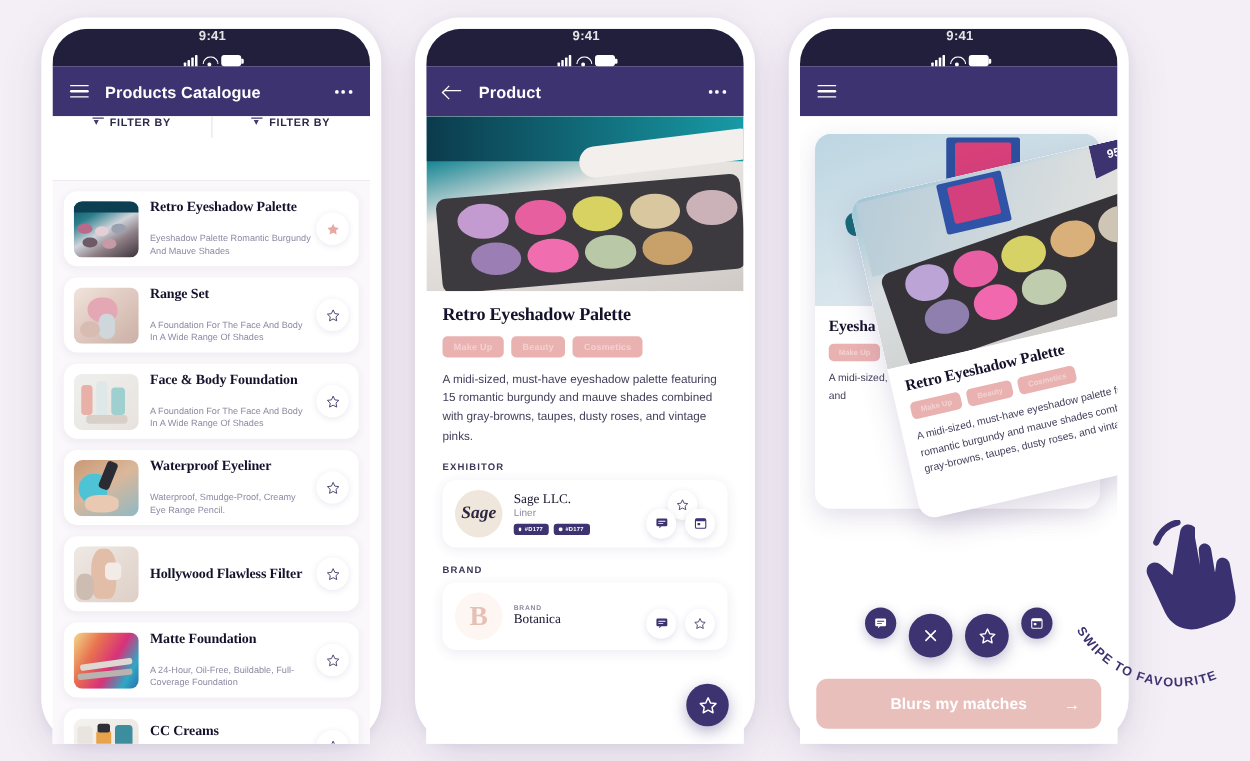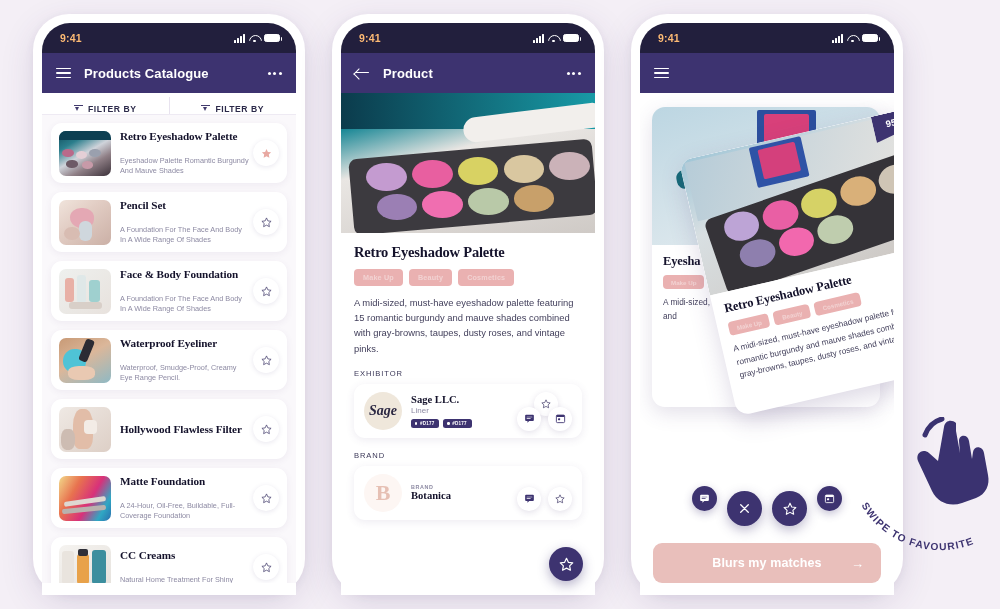--- a/index.html
+++ b/index.html
@@ -20,23 +20,24 @@
   .phone-1 { left: 33px; }
   .phone-2 { left: 332px; }
   .phone-3 { left: 631px; }
   .screen {
     position: relative; width: 254px; height: 572px;
     border-radius: 28px 28px 0 0; overflow: hidden; background: #fff;
   }
 
   
   .statusbar {
-    height: 30px; background: #221f3d; color: #fdba74;
+    height: 30px; background: #221f3d; color: #e5e5e5;
     display: flex; align-items: center; justify-content: space-between;
     padding: 0 16px 0 18px;
+    flex-direction: column;
   }
   .status-time { font-size: 10.5px; font-weight: 700; letter-spacing: .2px; }
   .status-icons { display: flex; align-items: center; gap: 4px; }
   .bars { display: flex; align-items: flex-end; gap: 1.2px; height: 9px; }
   .bars i { display: block; width: 1.8px; background: #fff; border-radius: .5px; }
   .bars i:nth-child(1) { height: 3px; }
   .bars i:nth-child(2) { height: 5px; }
   .bars i:nth-child(3) { height: 7px; }
   .bars i:nth-child(4) { height: 9px; }
   .wifi { width: 11px; height: 9px; position: relative; }
@@ -72,21 +73,21 @@
   .backarrow::after {
     content: ""; position: absolute; left: 0px; top: 3px; width: 7px; height: 7px;
     border-left: 1.8px solid #fff; border-bottom: 1.8px solid #fff; transform: rotate(45deg);
   }
   .appbar-title { font-size: 13px; font-weight: 700; letter-spacing: .1px; flex: 1; }
   .dots { display: flex; gap: 2.6px; cursor: pointer; }
   .dots i { width: 3px; height: 3px; background: #fff; border-radius: 50%; display: block; }
 
   
   .filterbar {
-    height: 22px; background: #fff; display: flex; align-items: flex-end;
+    height: 52px; background: #fff; display: flex; align-items: flex-start;
     border-bottom: 1px solid #eeeaf3;
   }
   .filter-btn {
     flex: 1; display: flex; align-items: center; justify-content: center; gap: 5px;
     font-size: 8.6px; font-weight: 700; color: #2c2a4a; letter-spacing: .55px; cursor: pointer;
   }
   .filter-div { width: 1px; height: 17px; background: #e8e3ef; }
   .funnel { width: 9px; height: 8px; position: relative; }
   .funnel::before {
     content: ""; position: absolute; left: 0; top: 0; width: 9px; height: 0;
@@ -119,32 +120,32 @@
   .detail { height: 502px; background: #fff; overflow: hidden; position: relative; }
   .hero { width: 100%; height: 140px; position: relative; overflow: hidden; }
   .dbody { padding: 11px 13px 0 13px; }
   .dtitle { font-family: "Liberation Serif", serif; font-size: 14.5px; font-weight: 700; color: #14122b; letter-spacing: -.2px; }
   .tags { display: flex; gap: 6px; margin-top: 8px; }
   .tag {
     background: #eab1b1; color: #f2d2d2; font-size: 7.2px; font-weight: 700;
     padding: 4px 9px; border-radius: 4px; letter-spacing: .2px;
   }
   .ddesc { font-size: 9.4px; color: #43405c; line-height: 1.62; margin-top: 9px; }
-  .sect-label { font-size: 7.6px; font-weight: 400; color: #3a3757; letter-spacing: .9px; margin: 13px 0 6px 0; }
+  .sect-label { font-size: 7.6px; font-weight: 700; color: #3a3757; letter-spacing: .9px; margin: 13px 0 6px 0; }
   .ecard {
     background: #fff; border-radius: 11px; box-shadow: 0 2px 9px rgba(80,60,120,.10);
     padding: 9px 10px; display: flex; align-items: center; position: relative; height: 54px;
   }
   .elogo { width: 38px; height: 38px; border-radius: 50%; flex: 0 0 38px; display:flex; align-items:center; justify-content:center; overflow:hidden; }
   .elogo.sage { background: #efe7db; }
   .elogo.bot { background: #fdf6f3; }
   .elogo-txt { font-family: "Liberation Serif", serif; font-style: italic; font-size: 14px; color: #2b2742; font-weight: 700; }
   .elogo-b { font-family: "Liberation Serif", serif; font-size: 22px; color: #e6c0b4; font-weight: 700; line-height: 1; }
   .einfo { flex: 1; padding-left: 9px; min-width: 0; }
-  .ename { font-family: "Liberation Serif", serif; font-size: 10.6px; font-weight: 700; color: #14122b; }
+  .ename { font-family: "Liberation Serif", serif; font-size: 10.6px; font-weight: 400; color: #14122b; }
   .ecountry { font-size: 8px; color: #8d8aa3; margin-top: 1px; }
   .ebadges { display: flex; gap: 4px; margin-top: 4px; }
   .ebadge {
     background: #3d3370; color: #fff; font-size: 4.6px; font-weight: 700;
     padding: 2.2px 5px 2.2px 4px; border-radius: 2.5px; display: flex; align-items: center; gap: 2.5px;
     letter-spacing: .2px;
   }
   .ebadge .dotm { width: 2.4px; height: 2.4px; background: #fff; border-radius: 50%; display:block; }
   .brand-kicker { font-size: 5.4px; font-weight: 700; color: #8d8aa3; letter-spacing: .6px; }
   .iconbtn {
@@ -283,21 +284,21 @@
 
         <div class="pcard">
           <div class="pthumb">
             <div class="ph" style="background:linear-gradient(140deg,#f0e4dc 0%,#e2cdc4 40%,#cbb0a6 100%)">
               <i style="left:22%;top:18%;width:46%;height:46%;background:#e4a8b4;border-radius:50% 50% 45% 55%"></i>
               <i style="left:38%;top:48%;width:26%;height:44%;background:#cfd7dd;border-radius:6px"></i>
               <i style="left:10%;top:60%;width:30%;height:30%;background:#d8bcb2;border-radius:50%"></i>
             </div>
           </div>
           <div class="ptext">
-            <div class="ptitle">Pencil Set</div>
+            <div class="ptitle">Range Set</div>
             <div class="pdesc">A Foundation For The Face And Body In A Wide Range Of Shades</div>
           </div>
           <div class="pstar">
             <svg class="star-ico" width="11" height="11" viewBox="0 0 24 24">
               <path d="M12 2l3 6.5 7 .9-5 4.8 1.3 6.9L12 17.8 5.7 21.1 7 14.2 2 9.4l7-.9z" fill="none" stroke="#4a4370" stroke-width="1.7" stroke-linejoin="round"></path>
             </svg>
           </div>
         </div>
 
         <div class="pcard">

